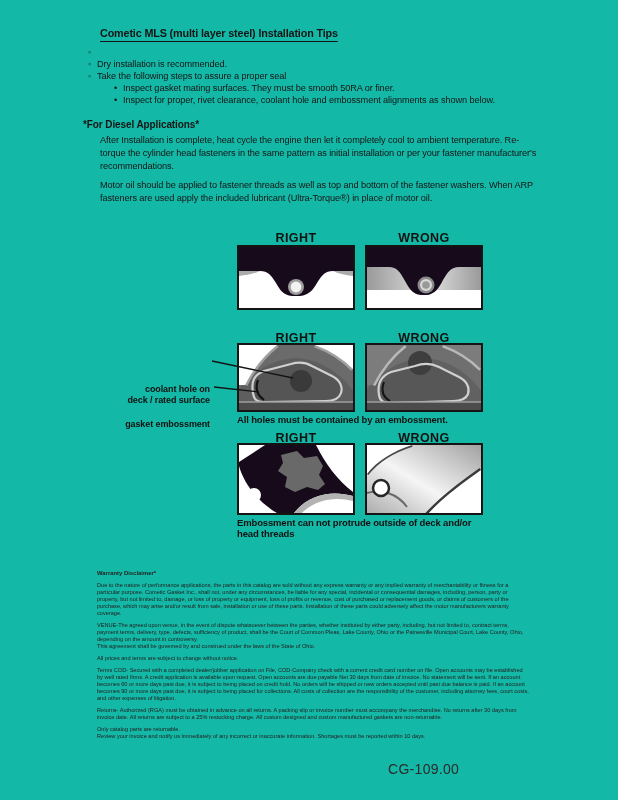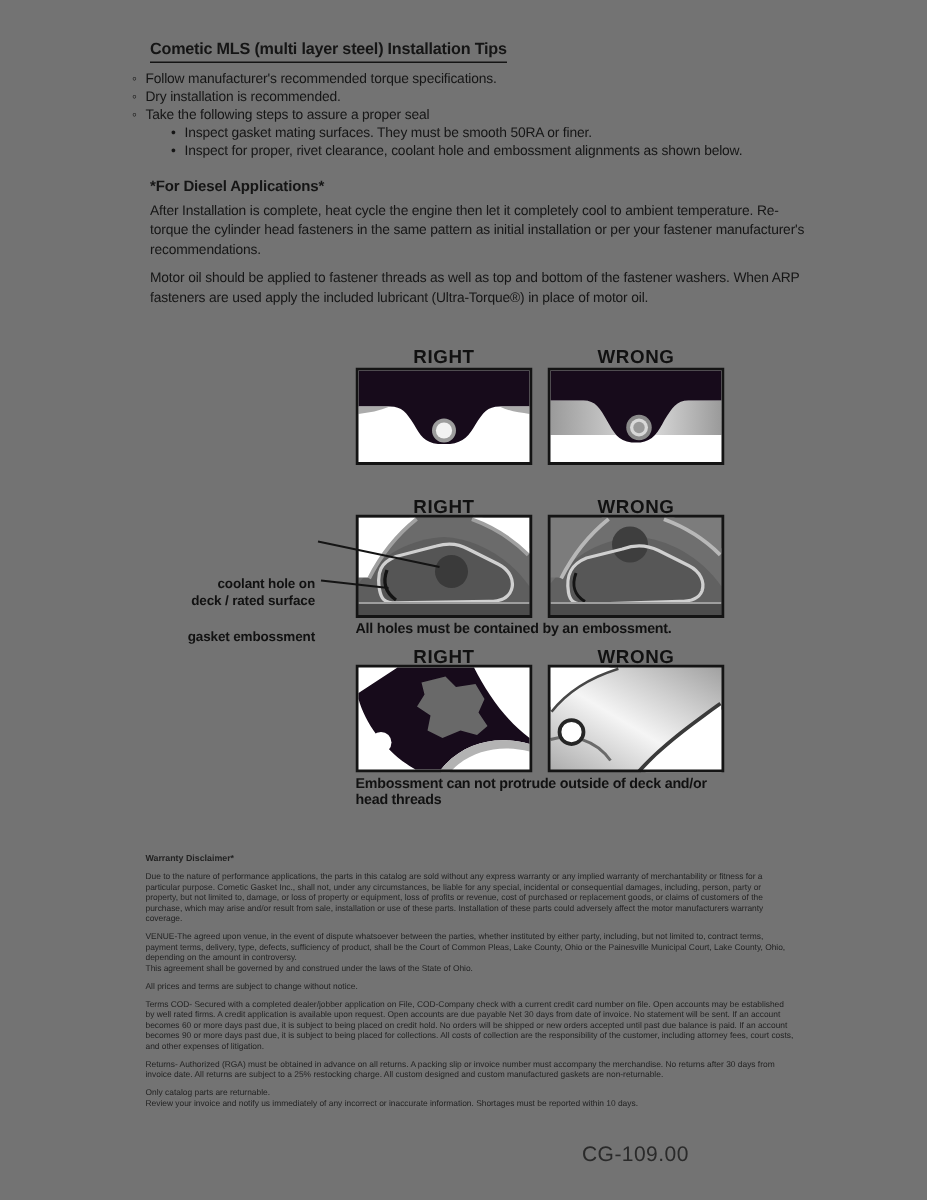--- a/index.html
+++ b/index.html
@@ -1,29 +1,29 @@
 <!DOCTYPE html>
 <html><head>
 <meta charset="utf-8">
 <style>
   html,body{margin:0;padding:0;background:#ffffff;}
   .page{
-    position:relative;width:618px;height:800px;background:#737373;overflow:hidden;
+    position:relative;width:618px;height:800px;background:#14b8a6;overflow:hidden;
     font-family:"Liberation Sans",sans-serif;color:#151515;
   }
   
   .title{position:absolute;left:100px;top:27px;font-size:10.8px;font-weight:bold;
     letter-spacing:-0.15px;border-bottom:1.6px solid #141414;padding-bottom:2px;}
   
   .tips{position:absolute;left:88px;top:46px;width:455px;font-size:9.2px;line-height:12px;letter-spacing:-0.1px;}
   .tip-row{display:flex;}
   .tip-row .b{width:9px;flex:0 0 9px;}
   .tip-row.sub{margin-left:26px;}
   
-  .diesel-head{position:absolute;left:100px;top:119px;font-size:10px;font-weight:bold;letter-spacing:-0.1px;}
+  .diesel-head{position:absolute;left:83px;top:119px;font-size:10px;font-weight:bold;letter-spacing:-0.1px;}
   .paras{position:absolute;left:100px;top:134px;width:442px;font-size:9.2px;line-height:13px;letter-spacing:-0.1px;}
   .paras p{margin:0 0 6px 0;}
   
   .dlabel{position:absolute;width:118px;text-align:center;font-size:12.5px;font-weight:bold;letter-spacing:0.4px;color:#111;}
   .dbox{position:absolute;width:118px;}
   .dbox svg{display:block;width:118px;}
   .caption{position:absolute;font-size:9.5px;font-weight:bold;letter-spacing:-0.15px;line-height:11px;color:#111;}
   
   .ann{position:absolute;width:100px;text-align:right;font-size:9px;font-weight:bold;line-height:10.5px;letter-spacing:-0.1px;color:#111;margin-top:38px;}
   .ann-lines{position:absolute;left:110px;top:340px;}
@@ -38,21 +38,20 @@
 </head>
 <body>
 
 <div class="page">
 
   <div class="title">Cometic MLS (multi layer steel) Installation Tips</div>
 
   <div class="tips">
     <div class="tip-row">
       <span class="b">◦</span>
-      <span>Follow manufacturer's recommended torque specifications.</span>
     </div>
     <div class="tip-row">
       <span class="b">◦</span>
       <span>Dry installation is recommended.</span>
     </div>
     <div class="tip-row">
       <span class="b">◦</span>
       <span>Take the following steps to assure a proper seal</span>
     </div>
     <div class="tip-row sub">

